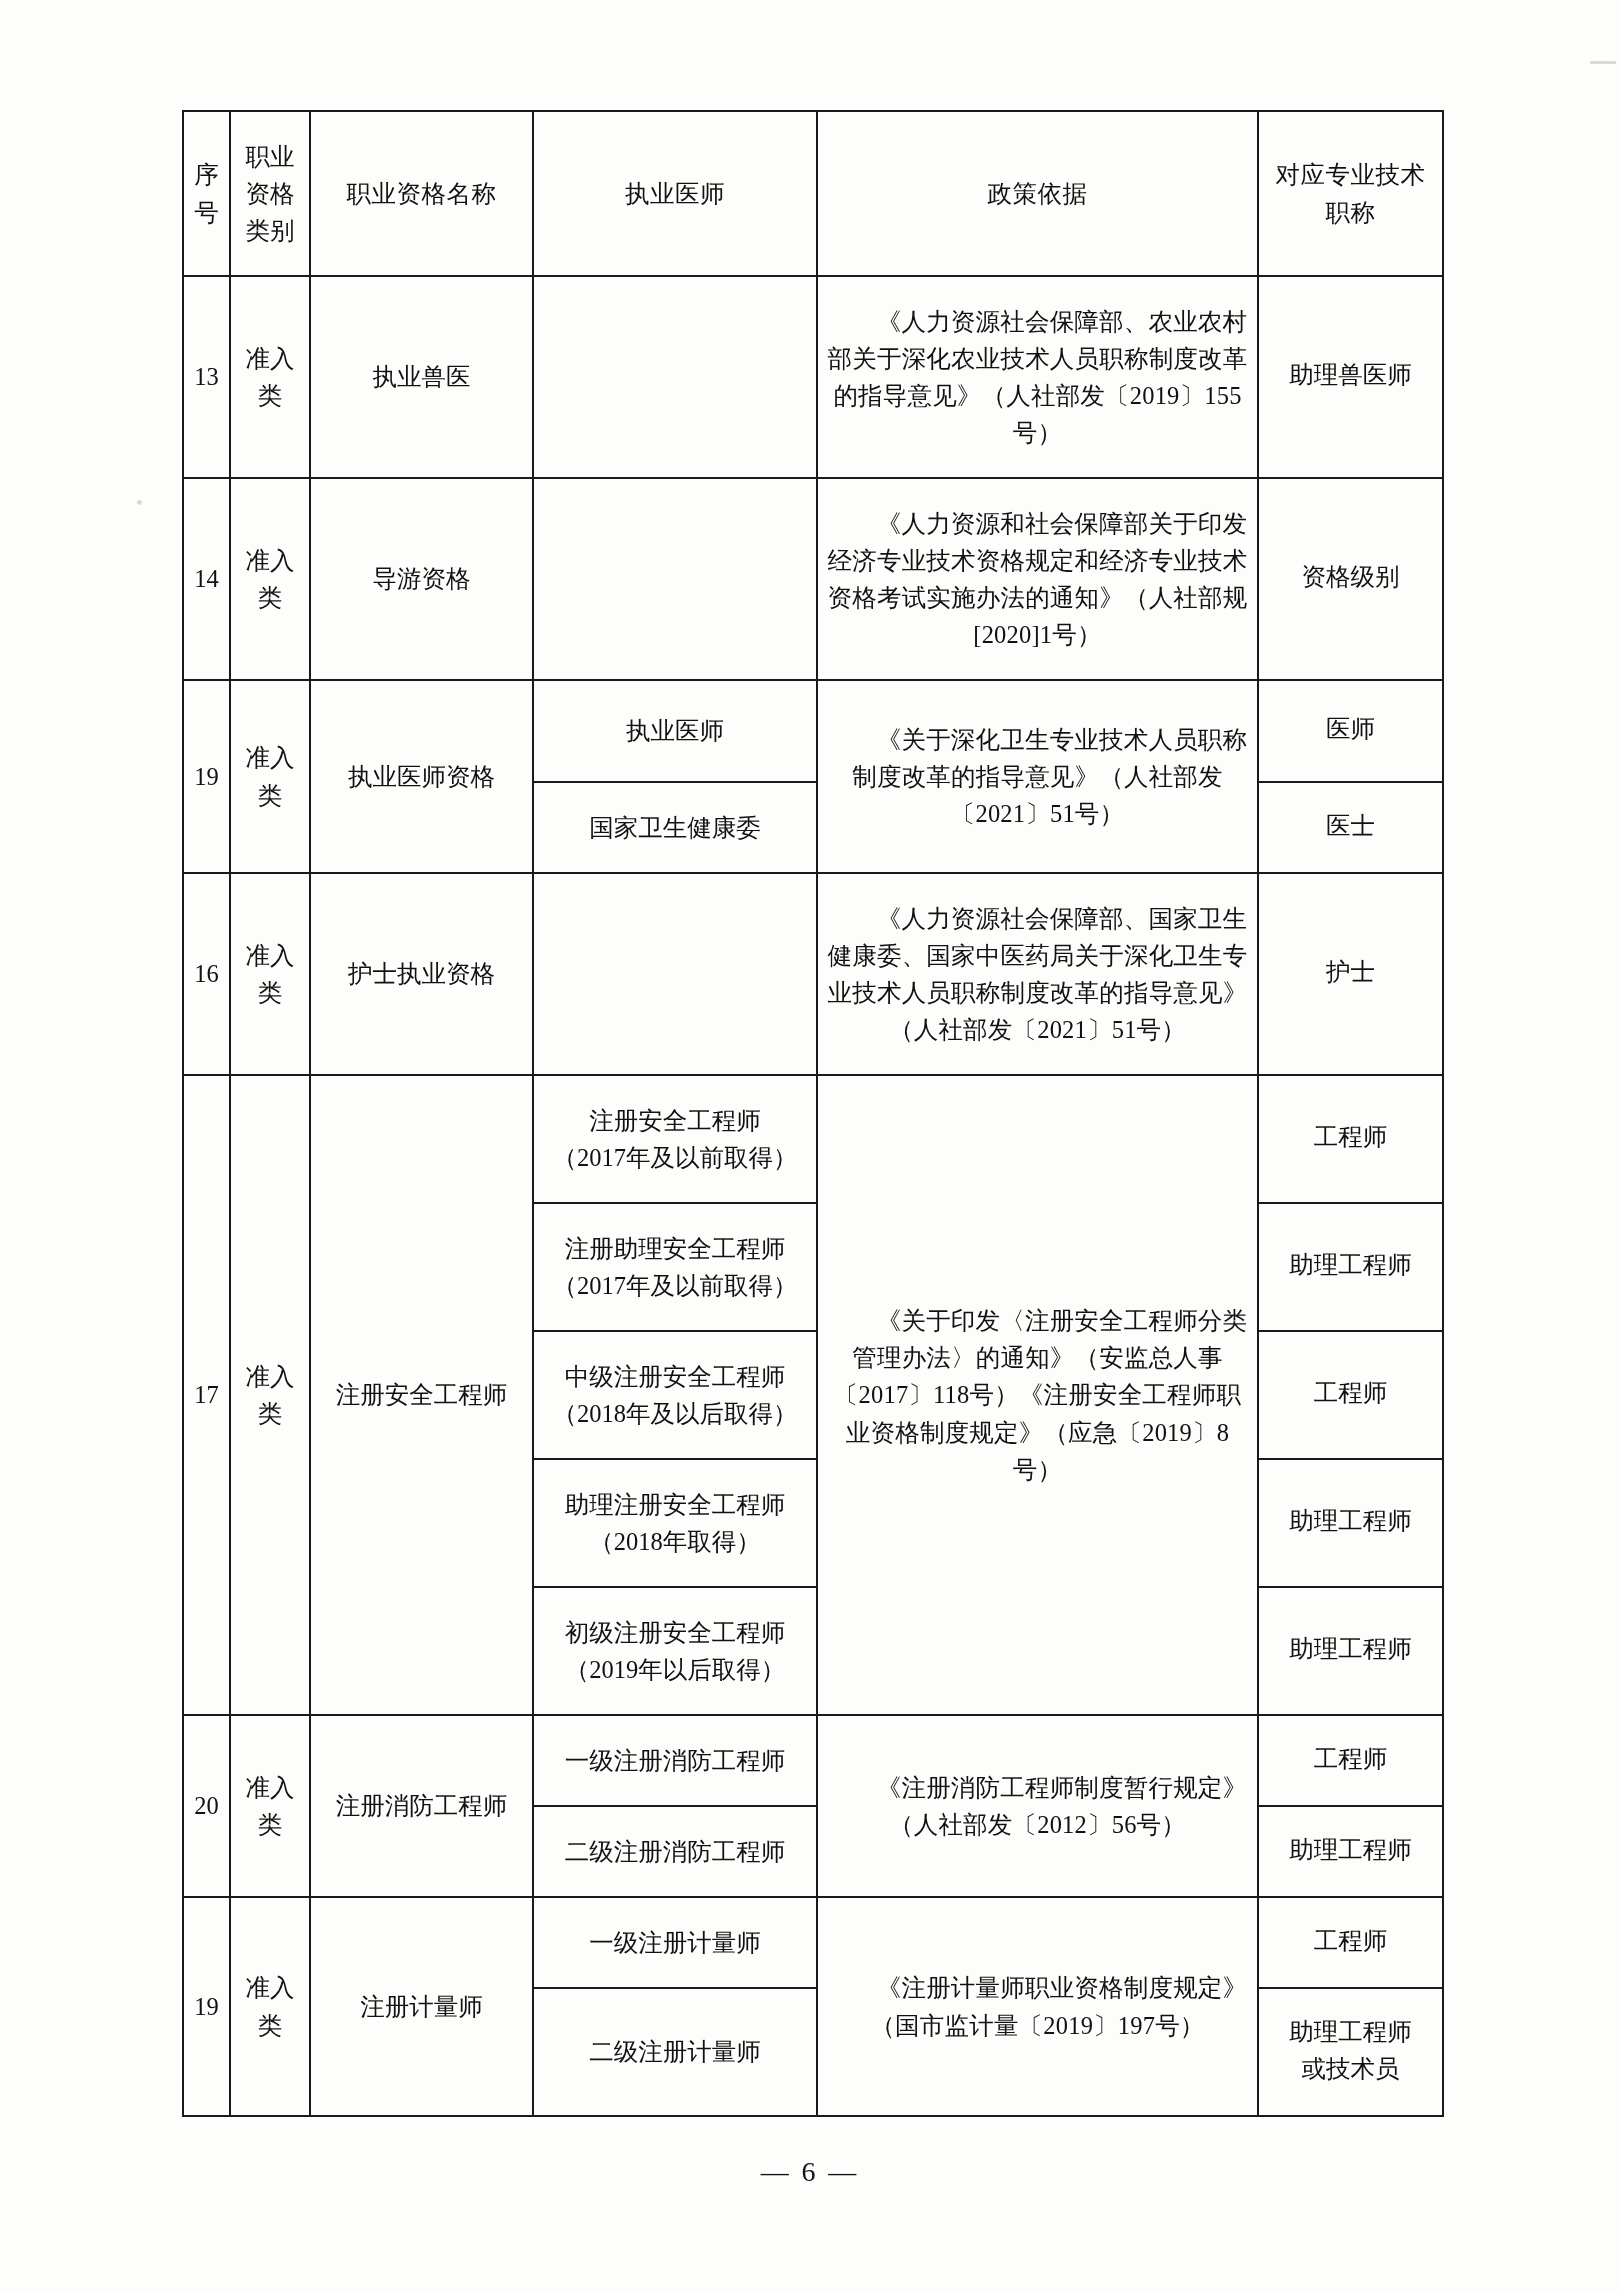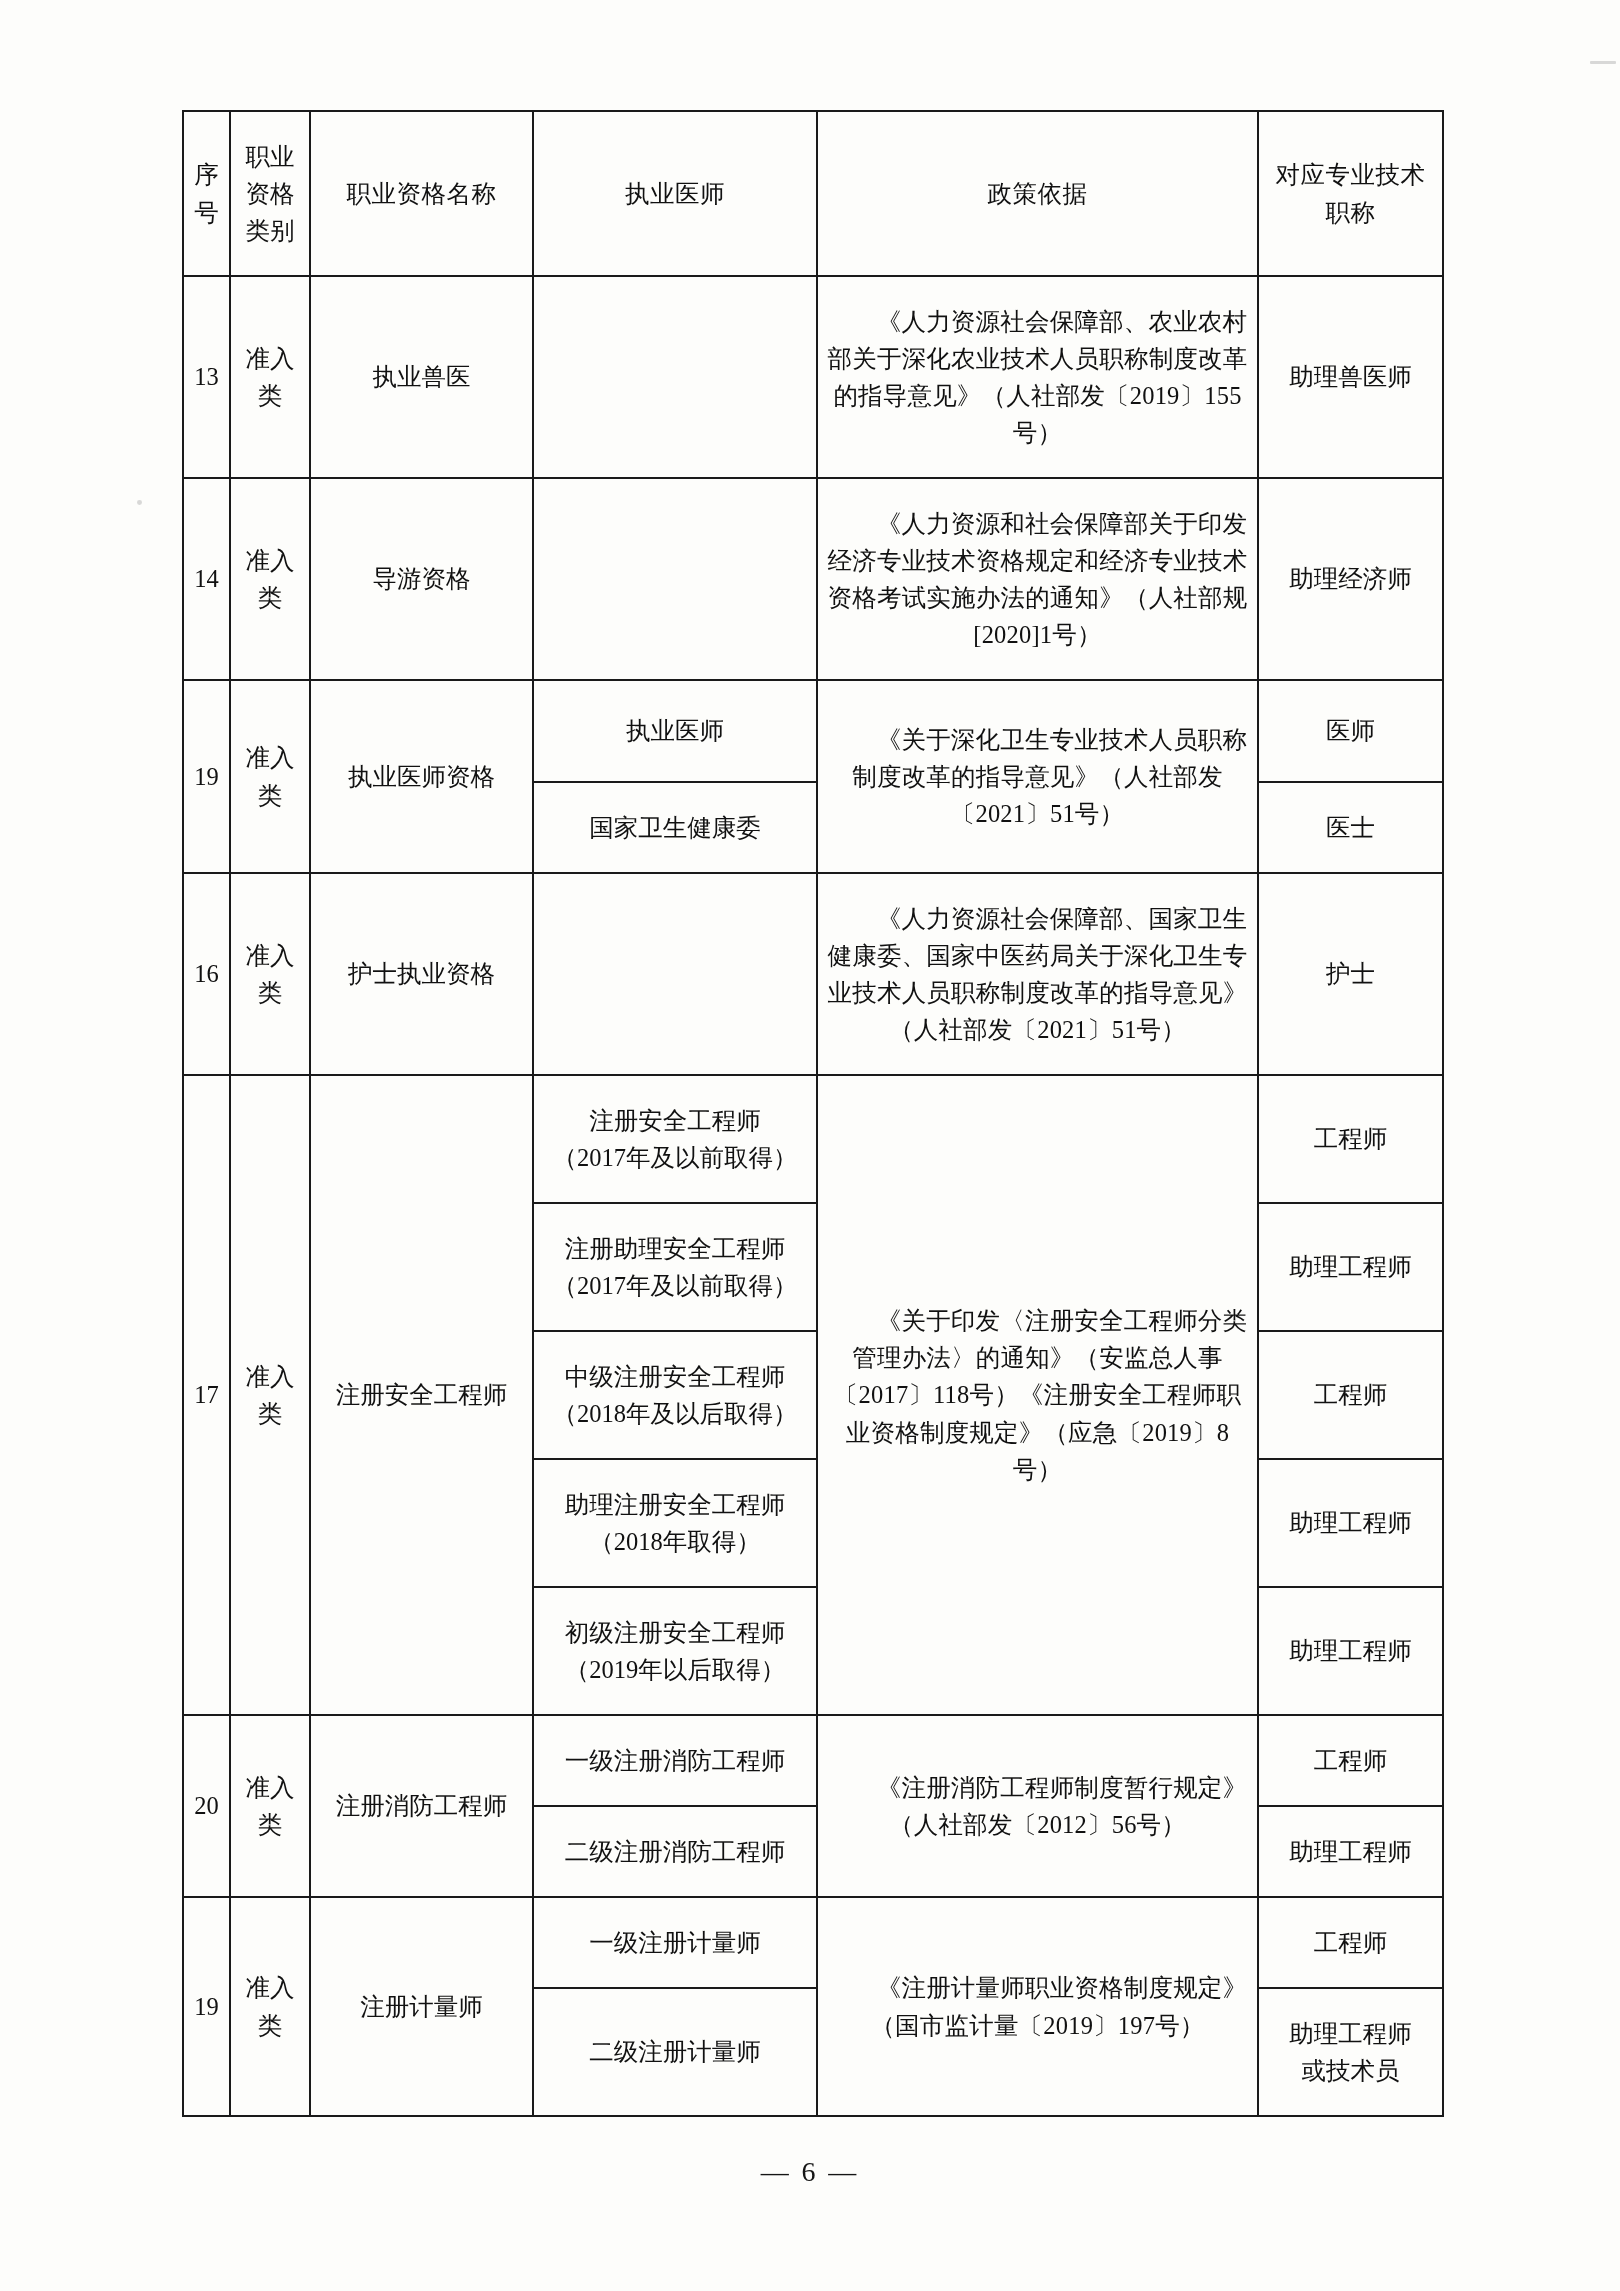--- a/index.html
+++ b/index.html
@@ -73,21 +73,21 @@
   col.c-cat   { width: 80px;  }
   col.c-name  { width: 223px; }
   col.c-level { width: 284px; }
   col.c-pol   { width: 441px; }
   col.c-title { width: 185px; }
 
   td.cell-seq  { font-size: 24.5px; }
   td.cell-cat  { font-size: 24.5px; line-height: 1.2; padding: 3.9px 2px; }
   td.cell-name { font-size: 25.5px; margin-left: 17px; }
   td.cell-level{ font-size: 24.5px; line-height: 1.45; }
-  td.cell-title{ font-size: 24.5px; line-height: 1.4; }
+  td.cell-title{ font-size: 24.5px; line-height: 1.4; font-family: Liberation Mono, monospace; }
 
   td.cell-pol {
     text-align: left;
     font-size: 24.5px;
     line-height: 1.58;
     text-indent: 2em;
     padding: 11.8px 9.8px 11.8px 7.8px;
     letter-spacing: 0.2px;
   }
 
@@ -141,21 +141,21 @@
           <td class="cell-level blank"></td>
           <td class="cell-pol" rowspan="1">《人力资源社会保障部、农业农村部关于深化农业技术人员职称制度改革的指导意见》（人社部发〔2019〕155 号）</td>
           <td class="cell-title">助理兽医师</td>
         </tr>
         <tr style="height: 202px;">
           <td class="cell-seq" rowspan="1">14</td>
           <td class="cell-cat" rowspan="1">准入类</td>
           <td class="cell-name" rowspan="1">导游资格</td>
           <td class="cell-level blank"></td>
           <td class="cell-pol" rowspan="1">《人力资源和社会保障部关于印发经济专业技术资格规定和经济专业技术资格考试实施办法的通知》（人社部规[2020]1号）</td>
-          <td class="cell-title">助理经济师</td>
+          <td class="cell-title">资格级别</td>
         </tr>
         <tr style="height: 102px;">
           <td class="cell-seq" rowspan="2">19</td>
           <td class="cell-cat" rowspan="2">准入类</td>
           <td class="cell-name" rowspan="2">执业医师资格</td>
           <td class="cell-level">执业医师</td>
           <td class="cell-pol" rowspan="2">《关于深化卫生专业技术人员职称制度改革的指导意见》（人社部发〔2021〕51号）</td>
           <td class="cell-title">医师</td>
         </tr>
         <tr style="height: 91px;">

